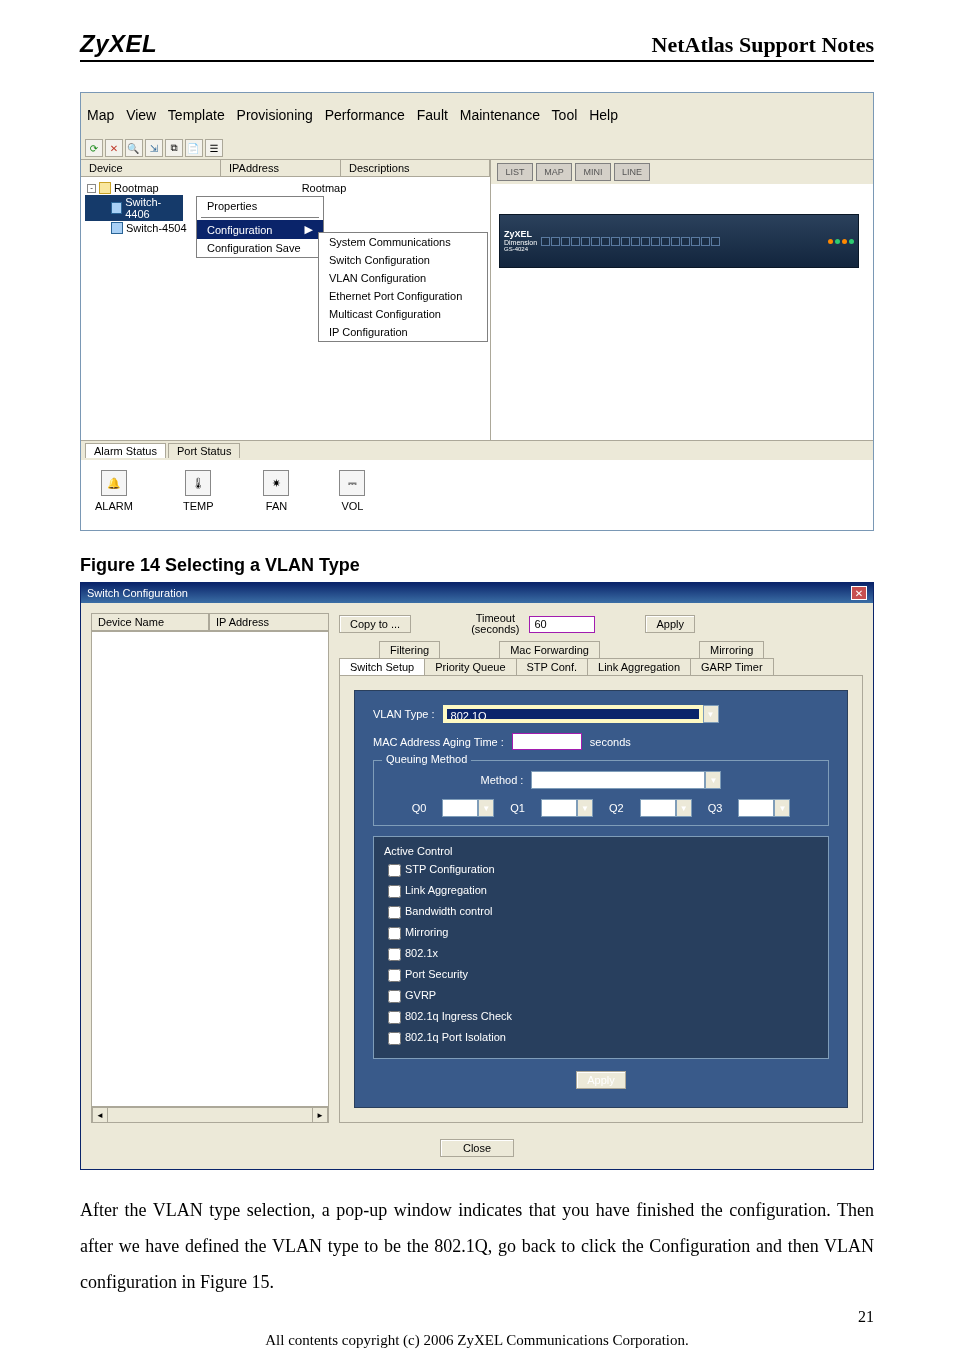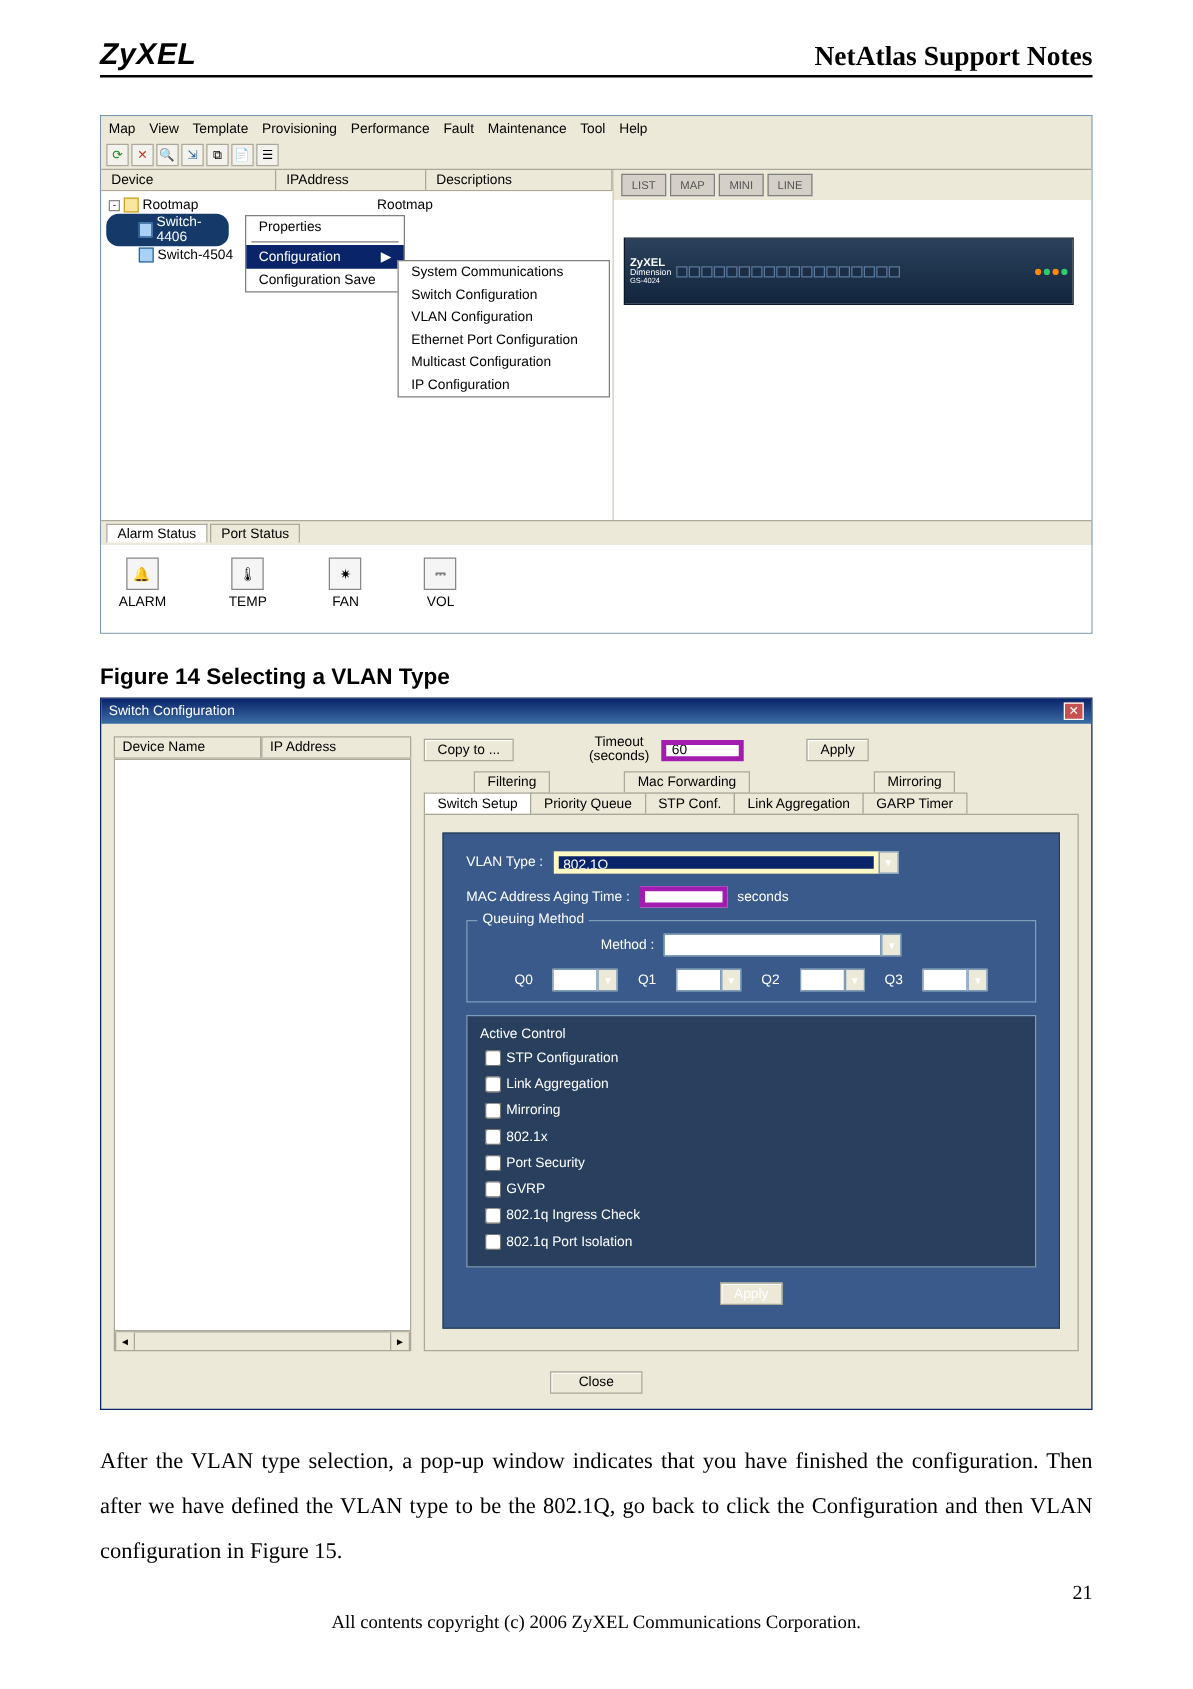--- a/index.html
+++ b/index.html
@@ -37,22 +37,22 @@
     width: 794px;
     border: 1px solid #7a98b5;
     background: #ece9d8;
     font-family: Tahoma, Arial, sans-serif;
     font-size: 11px;
     margin-top: 30px;
   }
   .menubar {
     background: #ece9d8;
     color: #000;
-    padding: 4px 6px;
-    font-size: 11px;
+    padding: 14px 6px;
+    font-size: 14px;
   }
   .menubar span { margin-right: 8px; }
   .toolbar {
     background: #ece9d8;
     padding: 2px 4px;
     border-bottom: 1px solid #aca899;
     display: flex;
     gap: 2px;
   }
   .tb-btn {
@@ -103,21 +103,20 @@
   .tree-indent { padding-left: 26px; }
   .tree-icon {
     width: 12px; height: 12px;
     display: inline-block;
   }
   .icon-folder { background: #f9e79f; border: 1px solid #c9a227; }
   .icon-device { background: #a9d0f5; border: 1px solid #2a6496; }
   .selected-row {
     background: #153a6a;
     color: #fff;
-    border-radius: 10px;
   }
   .context-menu {
     position: absolute;
     top: 19px;
     left: 115px;
     width: 128px;
     background: #fff;
     border: 1px solid #808080;
     font-size: 11px;
   }
@@ -315,21 +314,21 @@
   .btn {
     background: #ece9d8;
     border: 1px solid #aca899;
     padding: 2px 10px;
     font-size: 11px;
     box-shadow: inset 1px 1px 0 #fff;
   }
   .timeout-label { font-size: 11px; text-align: center; line-height: 1.0; }
   .inp {
     background: #fff;
-    border: 4px solid #a21caf;
+    border: 1px solid #a21caf;
     padding: 1px 4px;
     font-size: 11px;
     width: 66px;
     height: 17px;
   }
   .tabs-row {
     display: flex;
     flex-wrap: wrap;
   }
   .tab {
@@ -683,20 +682,21 @@
                     <div class="ct"></div>
                     <div class="cb">▼</div>
                   </div>
               </div>
             </div>
 
             <div class="active-panel">
               <div style="font-size:11px; margin-bottom:4px">Active Control</div>
               <label><input type="checkbox" style=""><span>STP Configuration</span></label>
               <label><input type="checkbox" style=""><span>Link Aggregation</span></label>
+              <label><input type="checkbox" style=""><span>Bandwidth control</span></label>
               <label><input type="checkbox" style=""><span>Mirroring</span></label>
               <label><input type="checkbox" style=""><span>802.1x</span></label>
               <label><input type="checkbox" style=""><span>Port Security</span></label>
               <label><input type="checkbox" style=""><span>GVRP</span></label>
               <label><input type="checkbox" style=""><span>802.1q Ingress Check</span></label>
               <label><input type="checkbox" style=""><span>802.1q Port Isolation</span></label>
             </div>
 
             <div class="center-row">
               <span class="btn">Apply</span>

